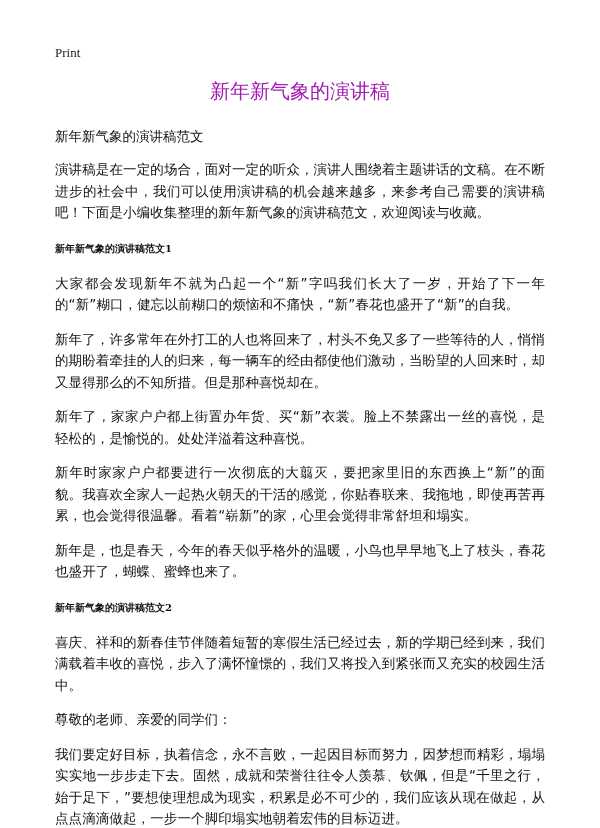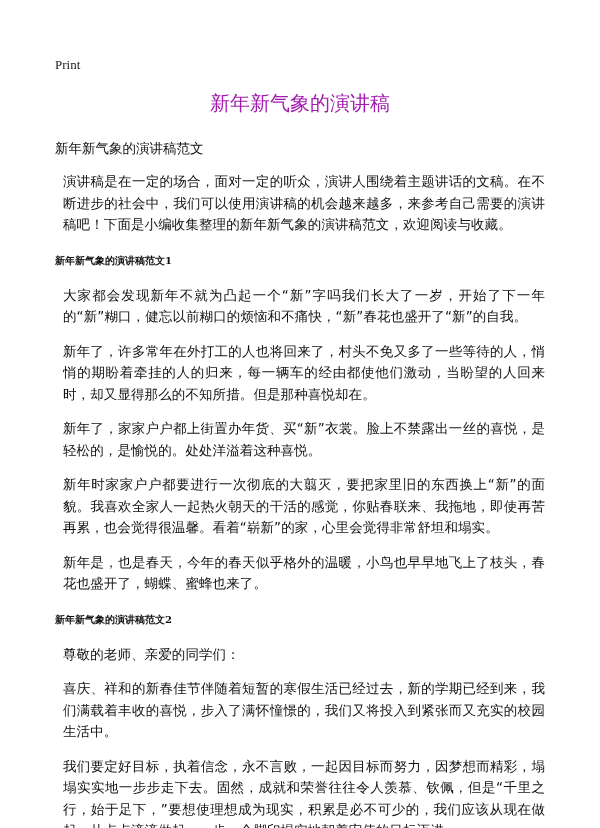--- a/index.html
+++ b/index.html
@@ -12,21 +12,21 @@
       height: 828px;
       overflow: hidden;
       color: #111111;
       font-family: "DejaVu Sans", "Liberation Sans", sans-serif;
     }
     .page {
       position: relative;
       width: 600px;
       height: 828px;
       box-sizing: border-box;
-      padding: 56px 55px 0 55px;
+      padding: 44px 55px 0 55px;
     }
     .print-link {
       display: block;
       font-family: "Liberation Serif", "DejaVu Serif", serif;
       font-size: 13px;
       color: #222222;
       line-height: 18px;
       height: 18px;
       text-decoration: none;
     }
@@ -37,21 +37,21 @@
       font-weight: normal;
       line-height: 30px;
       color: #a21caf;
     }
     .subtitle {
       margin: 20px 0 0 0;
       font-size: 13.5px;
       line-height: 20px;
     }
     .para {
-      margin: 13px 0 0 8px;
+      margin: 13px 0 0 0;
       font-size: 13.5px;
       line-height: 21.5px;
       letter-spacing: 0.1px;
       text-align: justify;
       word-break: break-all;
     }
     .section-heading {
       margin: 14px 0 0 0;
       font-size: 10px;
       font-weight: bold;
@@ -75,17 +75,17 @@
     <h2 class="section-heading">新年新气象的演讲稿范文1</h2>
     <p class="para">大家都会发现新年不就为凸起一个“新”字吗我们长大了一岁，开始了下一年的“新”糊口，健忘以前糊口的烦恼和不痛快，“新”春花也盛开了“新”的自我。</p>
     <p class="para">新年了，许多常年在外打工的人也将回来了，村头不免又多了一些等待的人，悄悄的期盼着牵挂的人的归来，每一辆车的经由都使他们激动，当盼望的人回来时，却又显得那么的不知所措。但是那种喜悦却在。</p>
     <p class="para">新年了，家家户户都上街置办年货、买“新”衣裳。脸上不禁露出一丝的喜悦，是轻松的，是愉悦的。处处洋溢着这种喜悦。</p>
     <p class="para">新年时家家户户都要进行一次彻底的大翦灭，要把家里旧的东西换上“新”的面貌。我喜欢全家人一起热火朝天的干活的感觉，你贴春联来、我拖地，即使再苦再累，也会觉得很温馨。看着“崭新”的家，心里会觉得非常舒坦和塌实。</p>
     <p class="para">新年是，也是春天，今年的春天似乎格外的温暖，小鸟也早早地飞上了枝头，春花也盛开了，蝴蝶、蜜蜂也来了。</p>
   </div>
 
   <div>
     <h2 class="section-heading">新年新气象的演讲稿范文2</h2>
+    <p class="para">喜庆、祥和的新春佳节伴随着短暂的寒假生活已经过去，新的学期已经到来，我们满载着丰收的喜悦，步入了满怀憧憬的，我们又将投入到紧张而又充实的校园生活中。</p>
     <p class="para">尊敬的老师、亲爱的同学们：</p>
-    <p class="para">喜庆、祥和的新春佳节伴随着短暂的寒假生活已经过去，新的学期已经到来，我们满载着丰收的喜悦，步入了满怀憧憬的，我们又将投入到紧张而又充实的校园生活中。</p>
     <p class="para">我们要定好目标，执着信念，永不言败，一起因目标而努力，因梦想而精彩，塌塌实实地一步步走下去。固然，成就和荣誉往往令人羡慕、钦佩，但是“千里之行，始于足下，”要想使理想成为现实，积累是必不可少的，我们应该从现在做起，从点点滴滴做起，一步一个脚印塌实地朝着宏伟的目标迈进。</p>
   </div>
 </div>
 
 </body></html>

